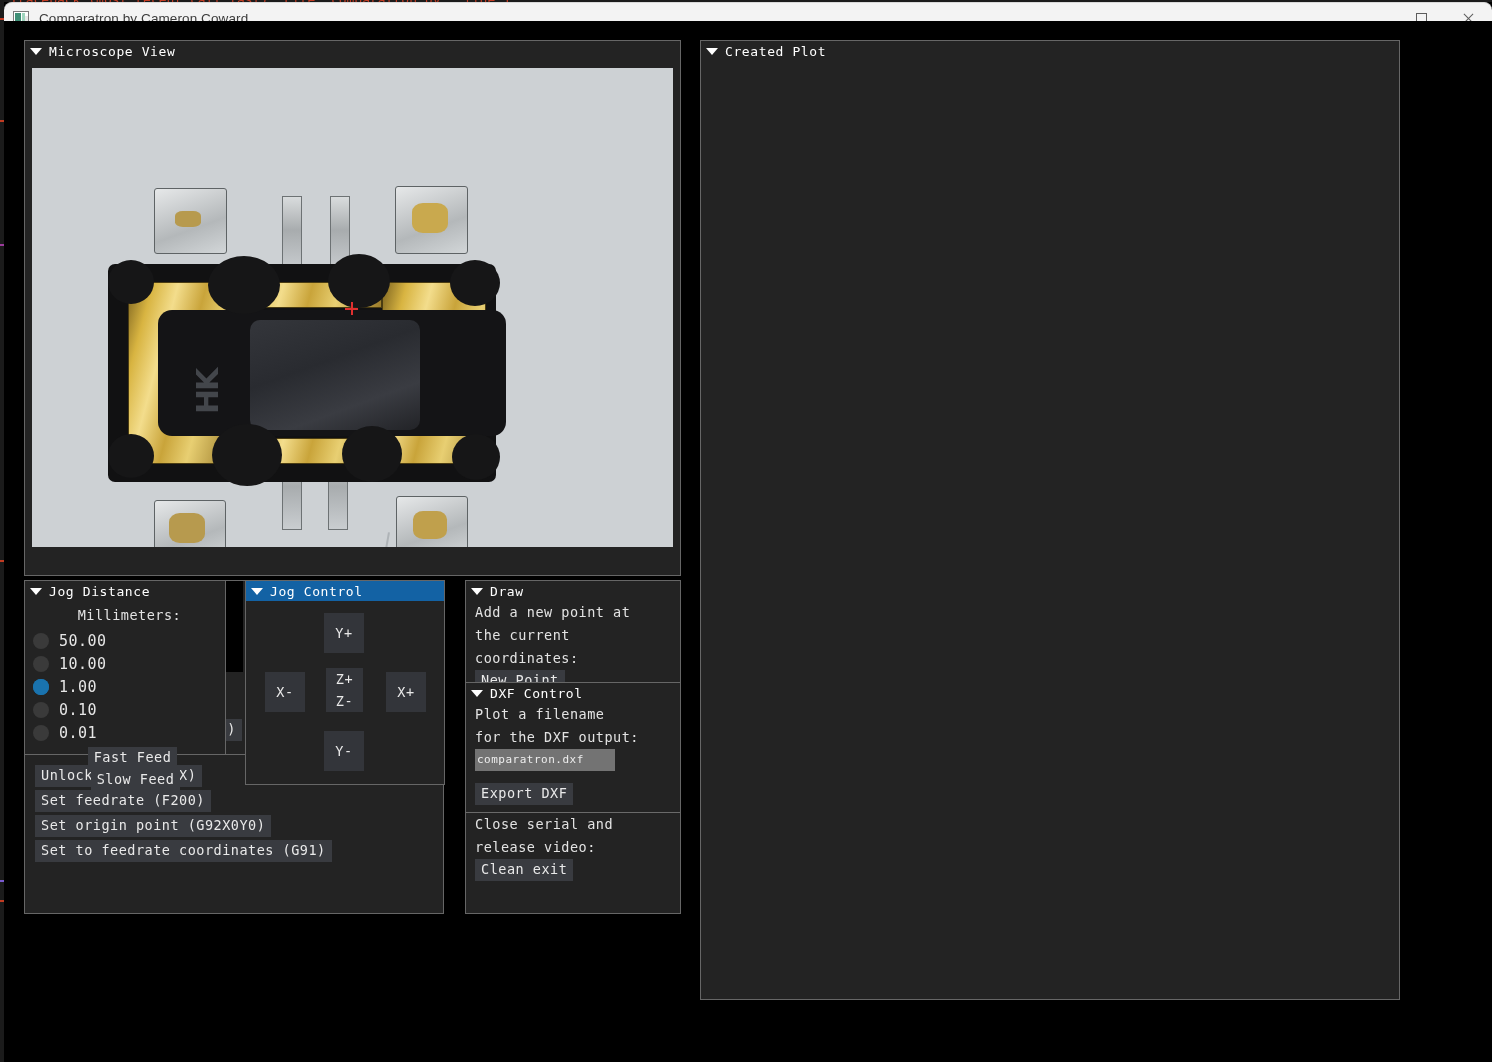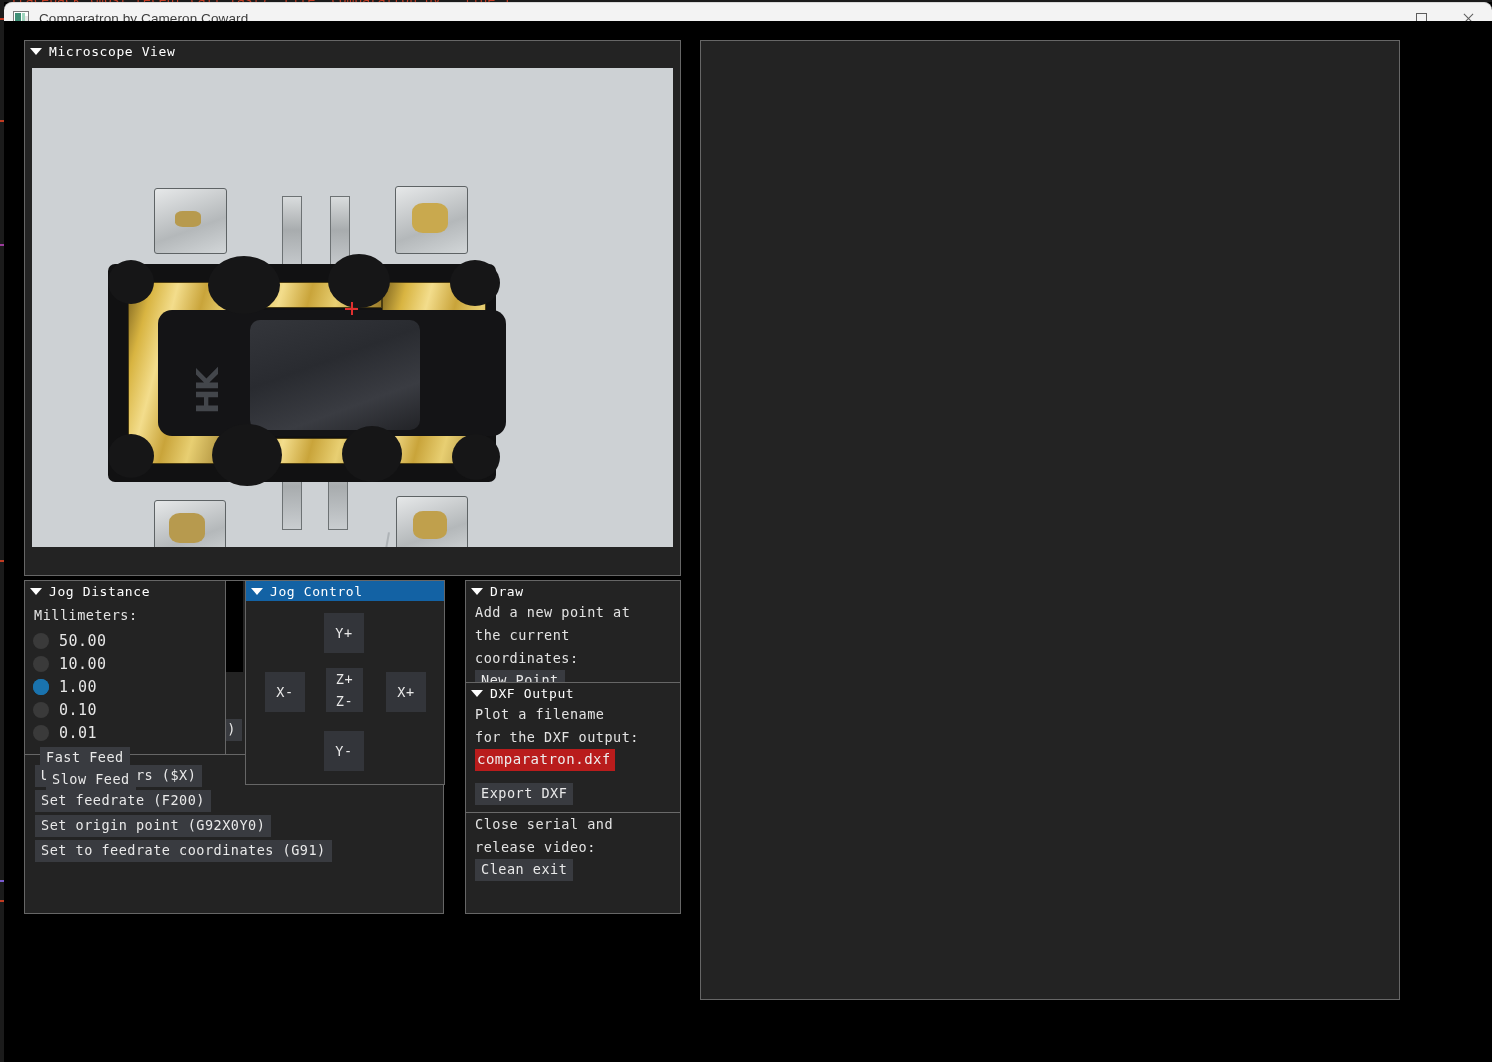--- a/index.html
+++ b/index.html
@@ -116,21 +116,21 @@
   #crosshair::before, #crosshair::after { content: ""; position: absolute; background: #e03030; }
   #crosshair::before { left: 6px; top: 0; width: 1.5px; height: 13px; }
   #crosshair::after  { left: 0; top: 6px; width: 13px; height: 1.5px; }
   .scratch { position: absolute; background: rgba(150,155,158,.55); }
 
   
   #plot-panel { left: 696px; top: 19px; width: 700px; height: 960px; }
   #plot-canvas { position: absolute; left: 1px; top: 21px; right: 1px; bottom: 1px; background: #232323; }
 
   
-  #jogdist-panel { left: 20px; top: 559px; width: 202px; height: 175px; z-index: 4; }
+  #jogdist-panel { left: 20px; top: 559px; width: 202px; height: 175px; z-index: 4; text-align: center; }
   #commands-panel {
     position: absolute; left: 20px; top: 734px; width: 420px; height: 159px;
     background: #232323; border: 1px solid #666666; border-top: none; z-index: 3;
   }
   #hidden-btn-strip {
     position: absolute; left: 203px; top: 559px; width: 40px; height: 175px;
     background: #232323; border: 1px solid #666666; z-index: 2; overflow: hidden;
   }
   #hidden-btn-strip .black-fill {
     position: absolute; left: -1px; top: -1px; width: 36px; height: 92px; background: #000000;
@@ -161,21 +161,21 @@
   #jog-xplus { left: 140px; top: 71px; width: 40px; height: 40px; }
   #jog-yminus { left: 78px; top: 130px; width: 40px; height: 40px; }
   #jog-zplus { left: 80px; top: 67px; width: 37px; height: 22px; }
   #jog-zminus { left: 80px; top: 89px; width: 37px; height: 22px; }
 
   
   #draw-panel { left: 461px; top: 559px; width: 216px; height: 103px; }
   #dxf-panel  { left: 461px; top: 661px; width: 216px; height: 232px; }
   .para { font-size: 13.5px; color: #e3e3e3; letter-spacing: 0.5px; line-height: 23px; padding-left: 9px; }
   .textfield {
-    background: #b91c1c; color: #eeeeee; font-size: 14px; letter-spacing: 0.5px;
+    background: #737373; color: #eeeeee; font-size: 11px; letter-spacing: 0.5px;
     padding: 2px 6px 3px 2px; margin-left: 9px; width: 140px; line-height: 17px;
     border: none; font-family: inherit; display: block;
   }
   .sep { height: 1px; background: #6a6a6a; margin: 7px 0 0 0; }
   .inline-btn { margin-left: 9px; }
 </style>
 </head>
 <body>
 
 <div id="terminal-bleed">
@@ -259,20 +259,24 @@
         <div class="comp epoxy-soft" style="left:180px;top:356px;width:70px;height:62px;"></div>
         <div class="comp epoxy-soft" style="left:310px;top:358px;width:60px;height:56px;"></div>
 
         <div class="comp" style="left:156px;top:276px;width:72px;height:68px;color:#4c4f55;font-size:30px;font-weight:bold;font-family:'DejaVu Sans',sans-serif;transform:rotate(-90deg);letter-spacing:-2px;opacity:.85;">HK</div>
         <div class="scratch" style="left:352px;top:464px;width:2px;height:46px;transform:rotate(10deg);"></div>
         <div id="crosshair" style="left:313px;top:234px;"></div>
       </div>
     </div>
 
     <div class="panel" id="plot-panel">
+      <div class="panel-hdr">
+        <span class="tri"></span>
+        <span>Created Plot</span>
+      </div>
       <div id="plot-canvas"></div>
     </div>
 
     <div id="hidden-btn-strip">
       <div class="black-fill"></div>
       <div class="btn" style="position:absolute;left:-4px;top:138px;white-space:nowrap;">M6)</div>
     </div>
 
     <div class="panel" id="jogdist-panel">
       <div class="panel-hdr">
@@ -340,21 +344,21 @@
         <div class="jogbtn" id="jog-xplus">X+</div>
         <div class="jogbtn" id="jog-yminus">Y-</div>
         <div class="jogbtn" id="jog-zplus">Z+</div>
         <div class="jogbtn" id="jog-zminus">Z-</div>
       </div>
     </div>
 
     <div class="panel" id="dxf-panel">
       <div class="panel-hdr">
         <span class="tri"></span>
-        <span>DXF Output</span>
+        <span>DXF Control</span>
       </div>
       <div class="panel-body">
         <div class="para">Plot a filename</div>
         <div class="para">for the DXF output:</div>
         <input class="textfield" type="text" value="comparatron.dxf" style="">
         <span class="btn inline-btn" style="margin-top:12px;">Export DXF</span>
         <div class="sep"></div>
         <div class="para">Close serial and</div>
         <div class="para">release video:</div>
         <span class="btn inline-btn">Clean exit</span>

